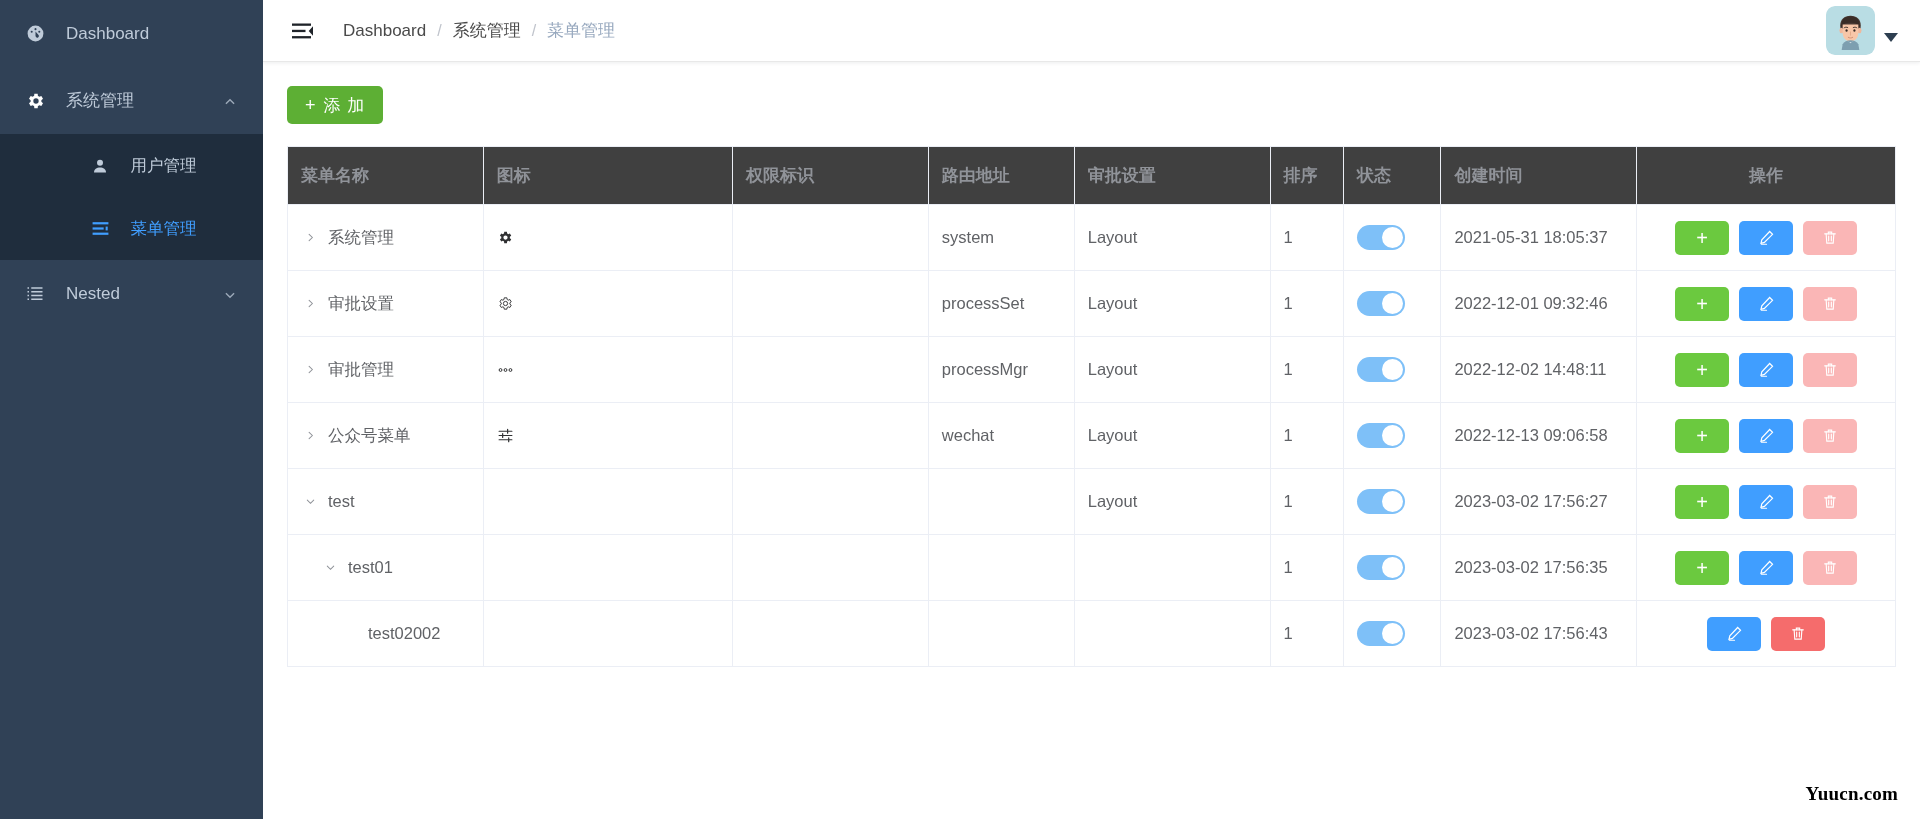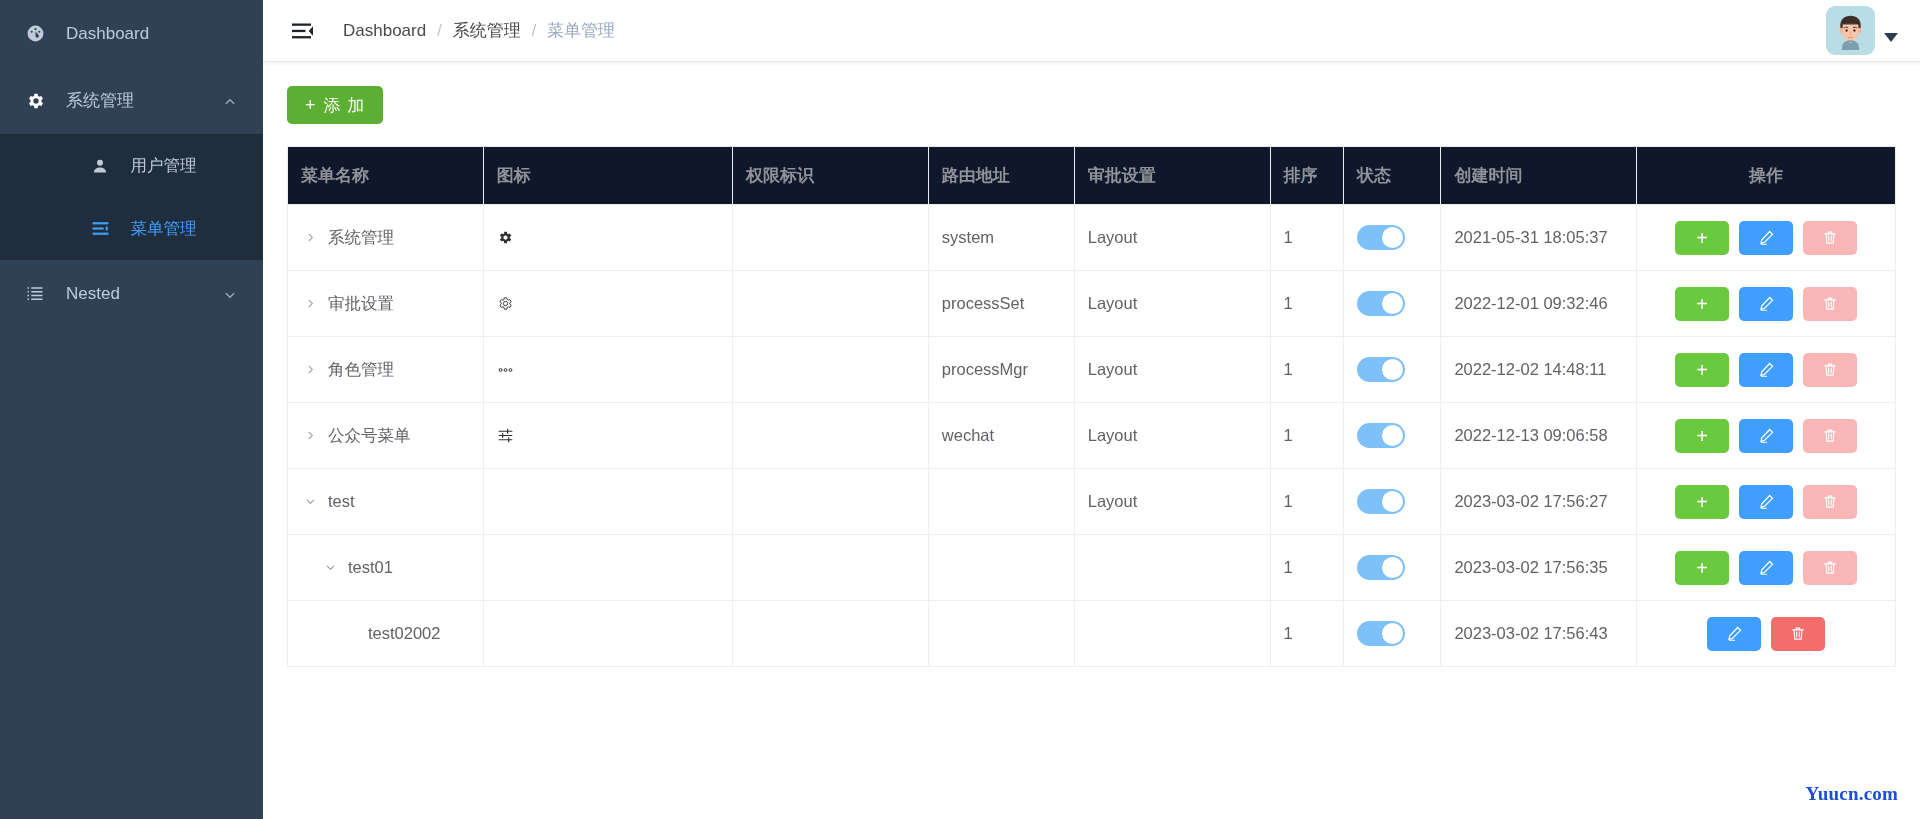--- a/index.html
+++ b/index.html
@@ -166,21 +166,21 @@
   .btn-add .plus { font-size: 18px; line-height: 1; font-weight: 400; }
 
   table.grid {
     width: 100%;
     border-collapse: collapse;
     margin-top: 22px;
     table-layout: fixed;
     font-size: 16.5px;
   }
   table.grid th {
-    background: #0f172a;
+    background: #404040;
     color: #909399;
     font-weight: 600;
     text-align: left;
     padding: 17px 13px;
     border-bottom: 1px solid #ebeef5;
     border-top: 1px solid #ebeef5;
     font-size: 17px;
     height: 56px;
   }
   table.grid th:not(:last-child) { border-right: 1px solid #ebeef5; }
@@ -251,21 +251,21 @@
   .act-btn.add { background: #6bc93f; }
   .act-btn.edit { background: #409eff; }
   .act-btn.del-light { background: #fab6b6; }
   .act-btn.del { background: #f56c6c; }
   .act-btn .plus-glyph { font-size: 20px; line-height: 1; }
 
   .watermark {
     position: absolute;
     right: 22px;
     bottom: 14px;
-    color: #1d4ed8;
+    color: #000000;
     font-family: "Liberation Serif", "DejaVu Serif", serif;
     font-size: 19px;
     font-weight: 700;
     letter-spacing: .2px;
   }
 </style>
 </head>
 <body>
 
 <div class="app">
@@ -520,21 +520,21 @@
               </td>
             </tr>
             <tr>
               <td>
                 <div class="name-cell" style="padding-left:0px">
                   <span class="tree-caret">
                     <svg width="11" height="11" viewBox="0 0 24 24" fill="none" stroke="#909399" stroke-width="2.2" stroke-linecap="round">
                       <path d="M9 5l7 7-7 7"></path>
                     </svg>
                   </span>
-                  <span>角色管理</span>
+                  <span>审批管理</span>
                 </div>
               </td>
               <td>
                 <span class="icon-cell">
                   <svg width="17" height="10" viewBox="0 0 24 10" fill="none" stroke="#303133" stroke-width="1.4">
                     <circle cx="5" cy="5" r="2"></circle>
                     <circle cx="12" cy="5" r="2"></circle>
                     <circle cx="19" cy="5" r="2"></circle>
                   </svg>
                 </span>

